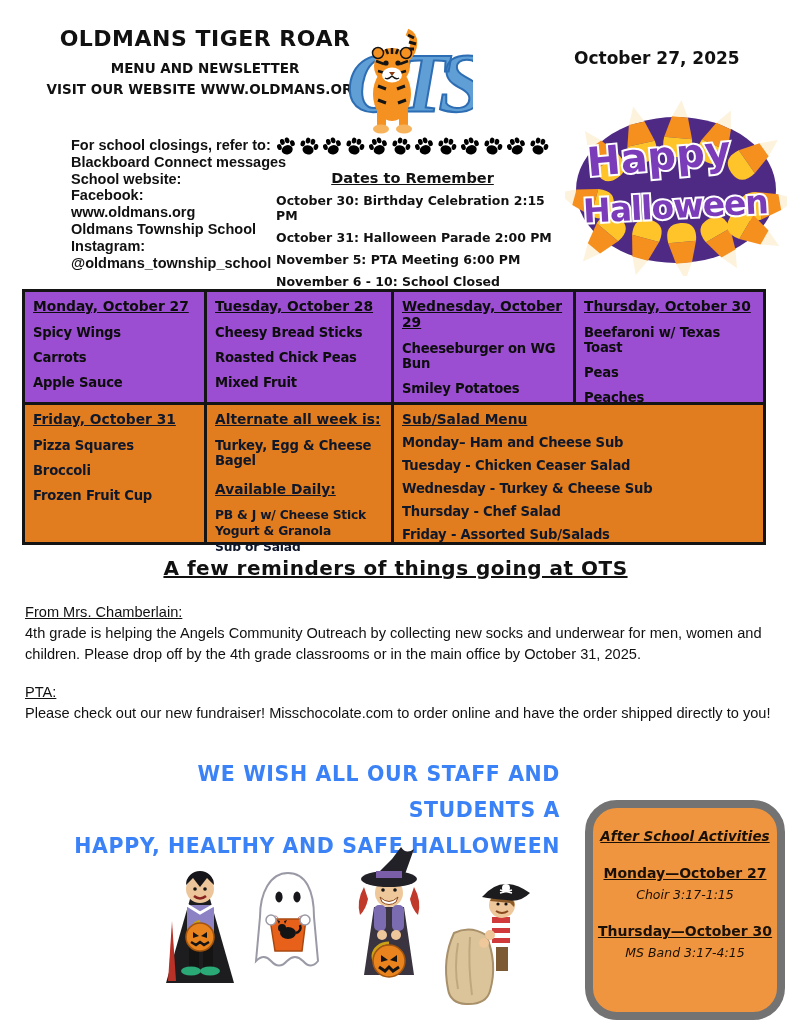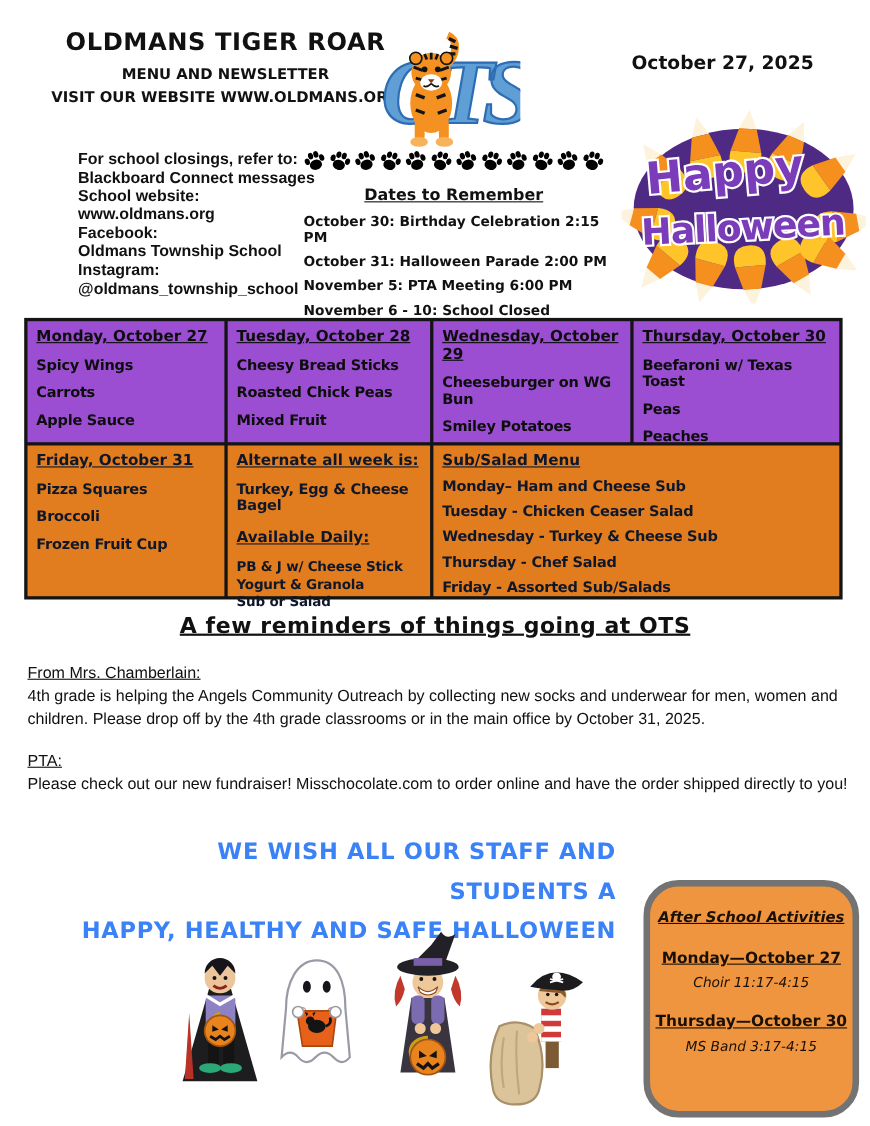--- a/index.html
+++ b/index.html
@@ -49,21 +49,21 @@
   .para .lbl{text-decoration:underline;}
   .p1{top:602px;}
   .p2{top:682px;}
 
   
   .wish{position:absolute;left:70px;top:756px;width:490px;text-align:right;font-weight:bold;font-size:20.5px;
         line-height:36px;letter-spacing:.6px;color:#3b82f6;font-family:"DejaVu Sans",sans-serif;}
 
   
   .asbox{position:absolute;left:585px;top:800px;width:184px;height:204px;background:#f0953f;
-         border:6px solid #737373;border-radius:32px;text-align:center;font-family:"DejaVu Sans",sans-serif;color:#1a1006;}
+         border:8px solid #737373;border-radius:32px;text-align:center;font-family:"DejaVu Sans",sans-serif;color:#1a1006;}
   .as-title{margin-top:20px;font-size:13.5px;font-weight:bold;font-style:italic;text-decoration:underline;}
   .as-day{margin-top:21px;font-size:14px;font-weight:bold;text-decoration:underline;}
   .as-act{margin-top:6px;font-size:12.5px;font-style:italic;}
 
   .kids{position:absolute;left:148px;top:843px;}
 </style>
 </head>
 <body>
 
 <svg width="0" height="0" style="position:absolute">
@@ -114,22 +114,22 @@
       <path d="M47,48 q-4,4 -7,2 M47,48 q4,4 7,2" stroke="#141414" stroke-width="1.5" fill="none"></path>
     </svg>
   </div>
 
   <div class="hdr-date">October 27, 2025</div>
 
   <div class="closings">
     <div>For school closings, refer to:</div>
     <div>Blackboard Connect messages</div>
     <div>School website:</div>
+    <div>Facebook:</div>
     <div>www.oldmans.org</div>
-    <div>Facebook:</div>
     <div>Oldmans Township School</div>
     <div>Instagram:</div>
     <div>@oldmans_township_school</div>
   </div>
 
   <div class="dates">
     <div class="paw-row">
       <svg class="paw" viewBox="0 0 20 17">
           <use href="#paw"></use>
         </svg>
@@ -336,18 +336,18 @@
         <path d="M60,16 l12,-3 M60,13 l12,3" stroke="#ffffff" stroke-width="1.6"></path>
         <circle cx="50" cy="58" r="5" fill="#eec79b"></circle>
         <circle cx="44" cy="66" r="5" fill="#eec79b"></circle>
       </g>
     </svg>
   </div>
 
   <div class="asbox">
     <div class="as-title">After School Activities</div>
     <div class="as-day">Monday—October 27</div>
-    <div class="as-act">Choir 11:17-4:15</div>
+    <div class="as-act">Choir 3:17-1:15</div>
     <div class="as-day">Thursday—October 30</div>
     <div class="as-act">MS Band 3:17-4:15</div>
   </div>
 
 </div>
 
 </body></html>

